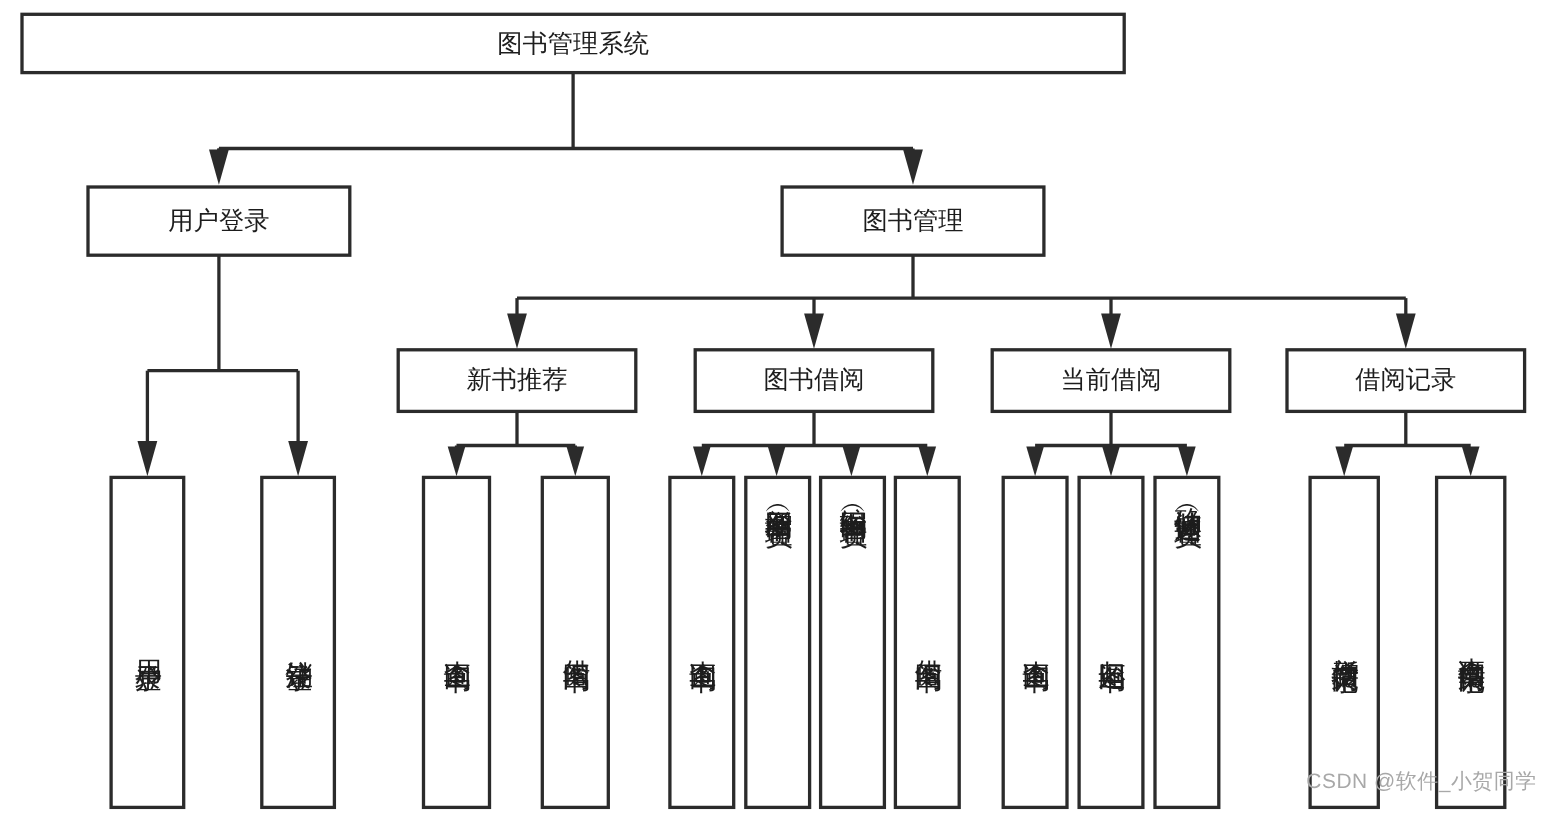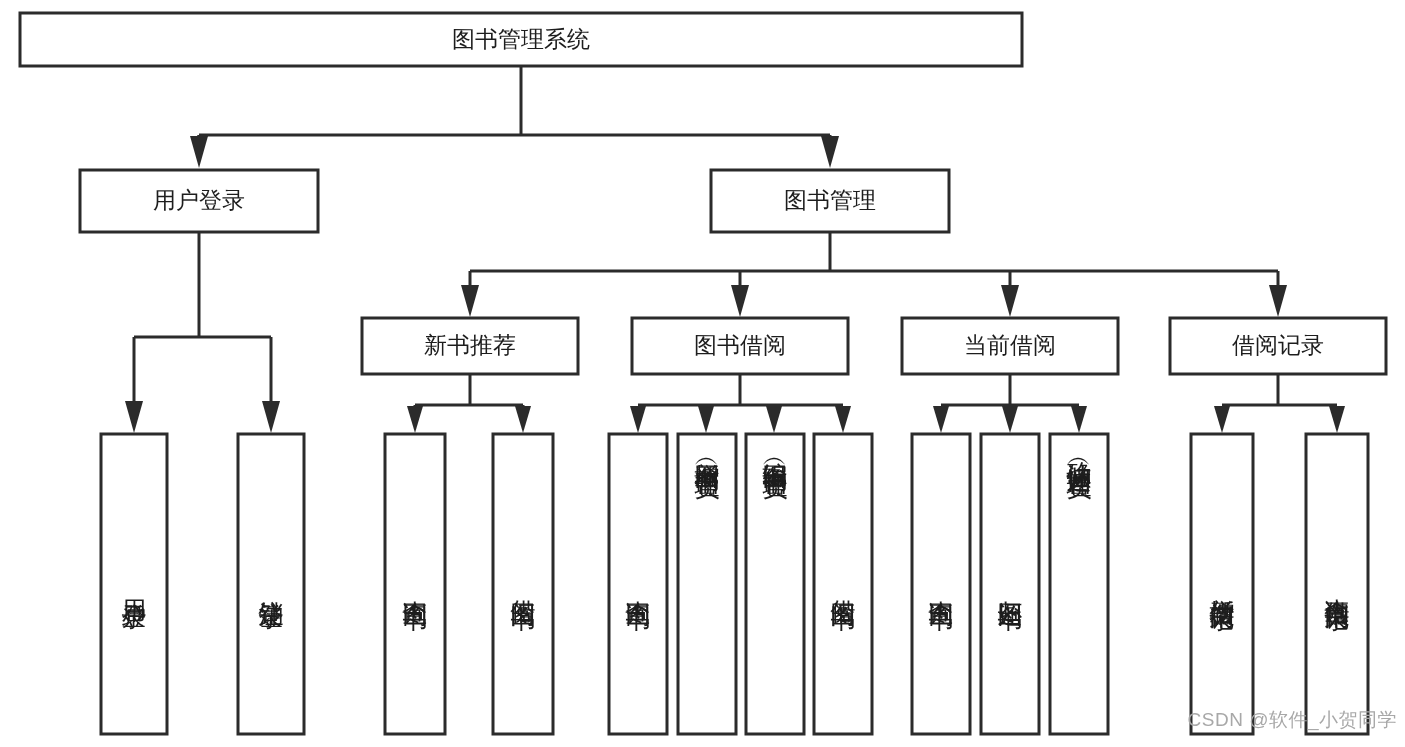--- a/index.html
+++ b/index.html
@@ -60,21 +60,21 @@
     font-family: "Liberation Sans", "DejaVu Sans", sans-serif;
     font-size: 25px;
     line-height: 1.08;
     letter-spacing: 2px;
     color: #1d1d1d;
     white-space: nowrap;
   }
   .watermark {
     position: absolute;
     right: 8px;
-    bottom: 3px;
+    bottom: 13px;
     font-family: "Liberation Sans", "DejaVu Sans", sans-serif;
     font-size: 19px;
     color: #a8a8a8;
     letter-spacing: 0.5px;
     white-space: nowrap;
   }
 </style>
 </head>
 <body>
 

